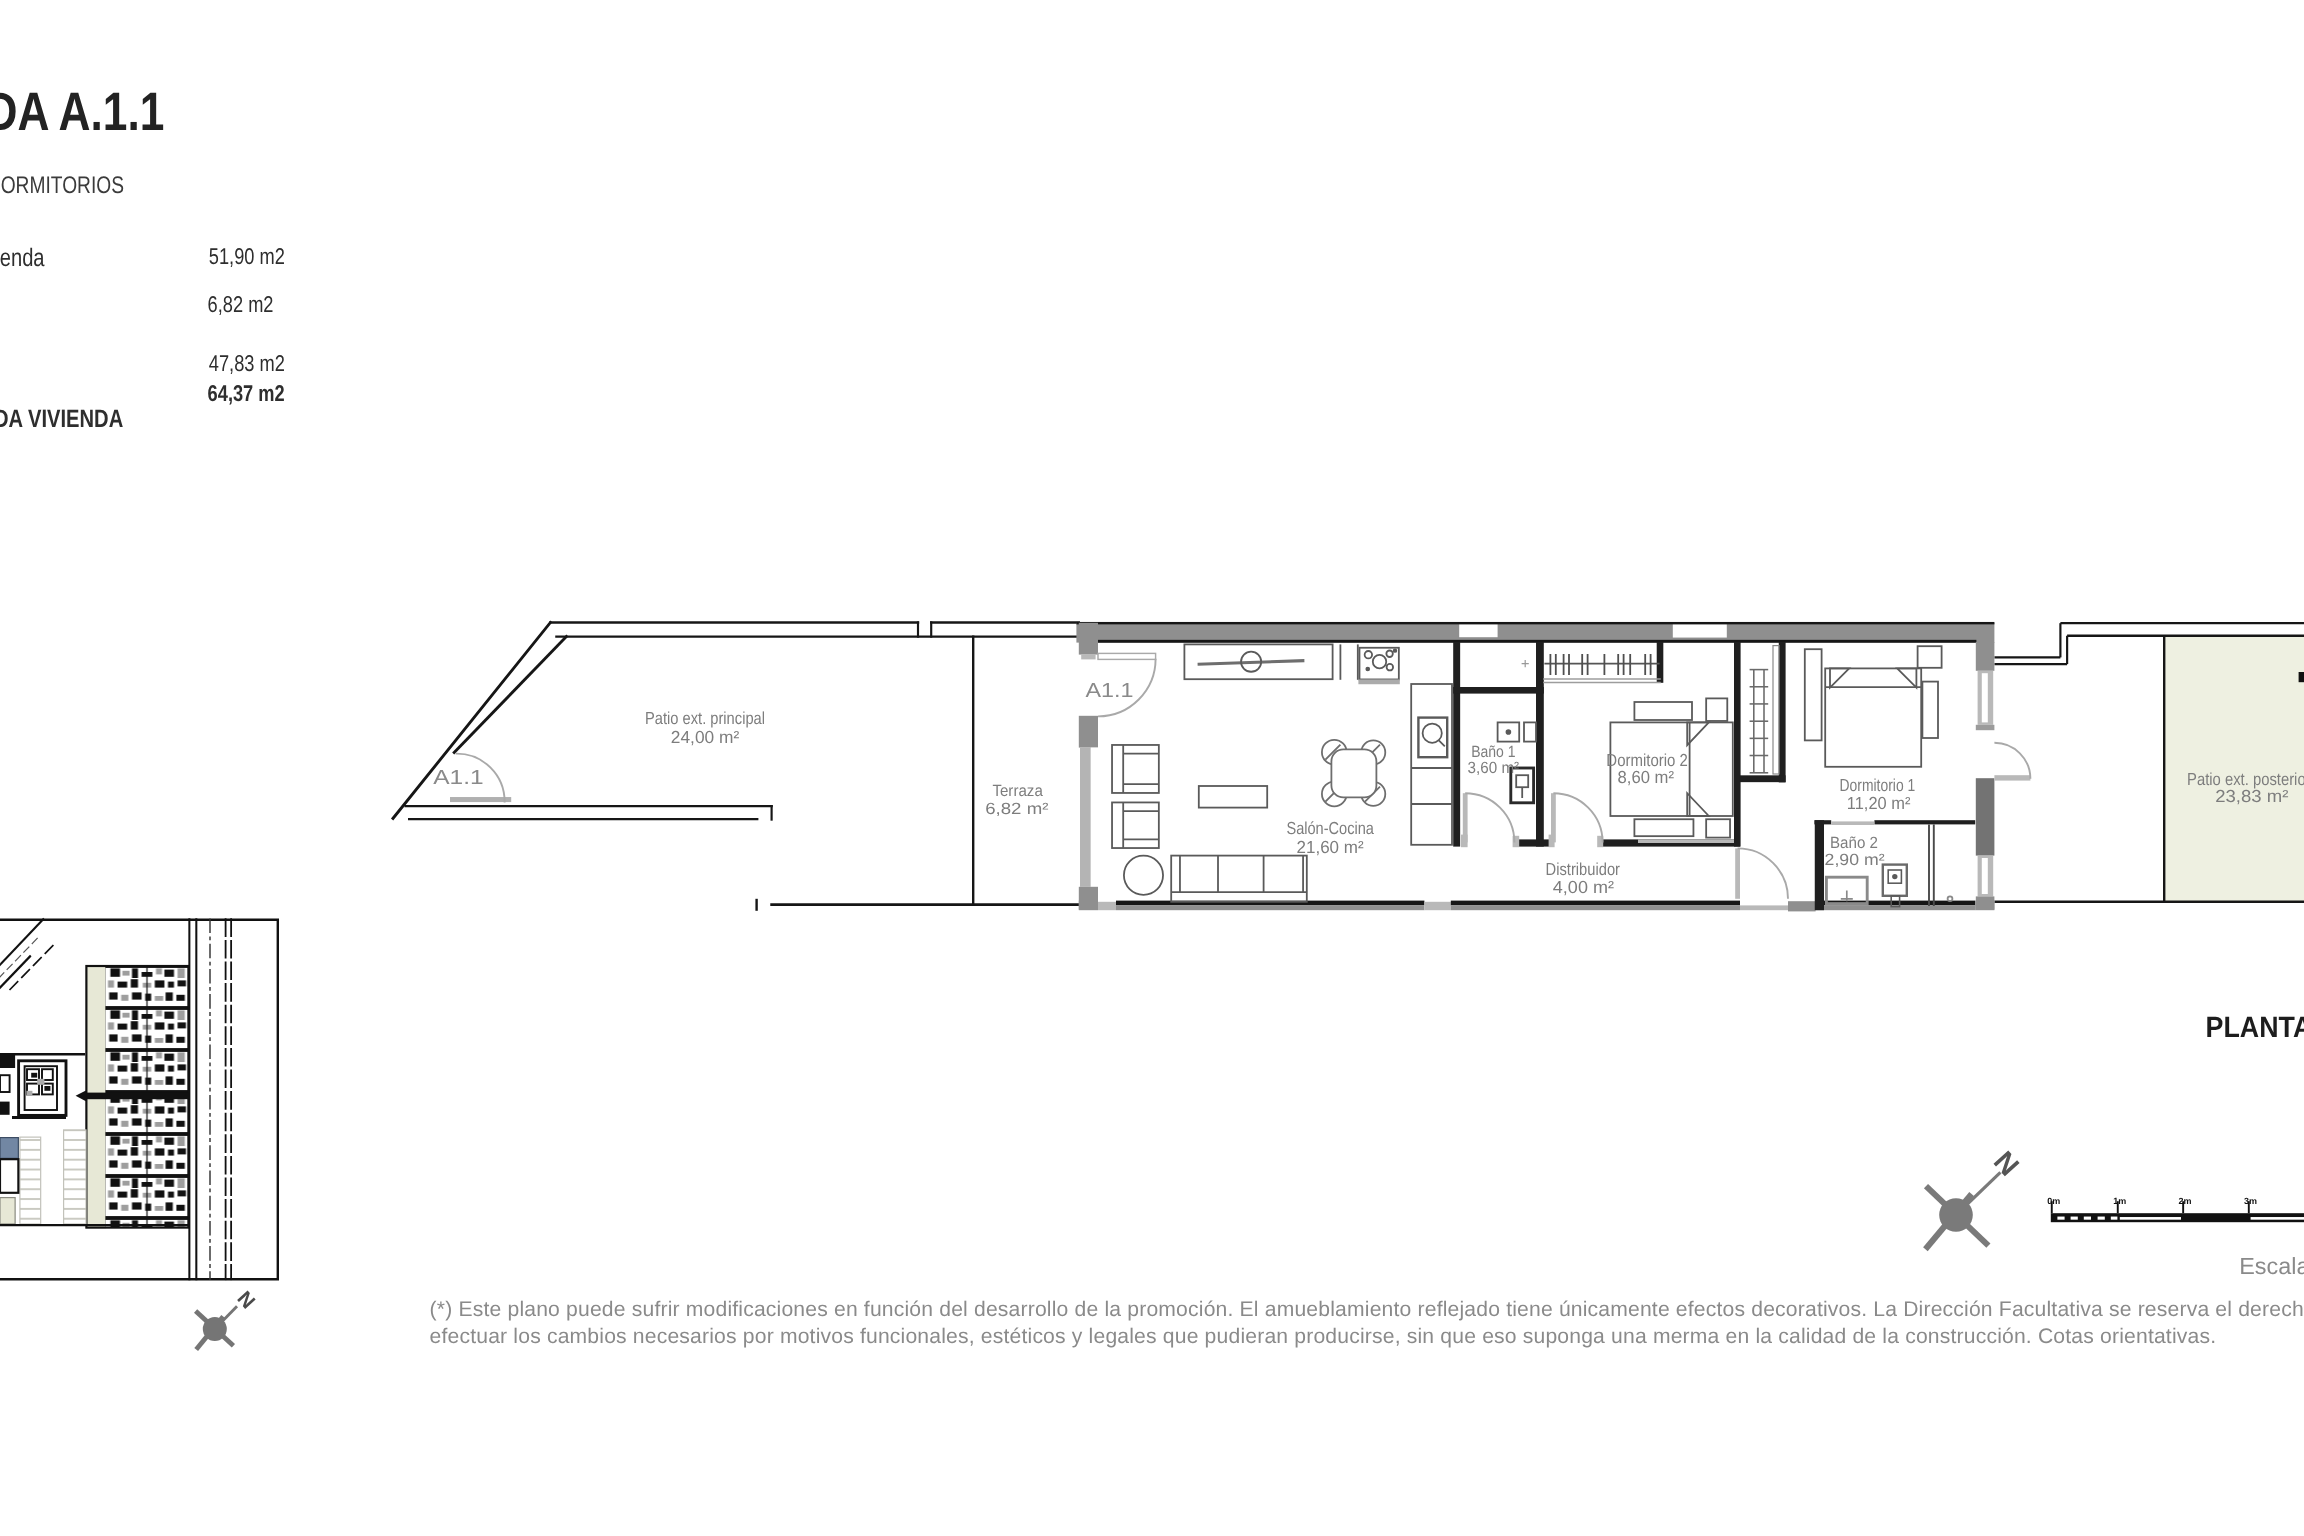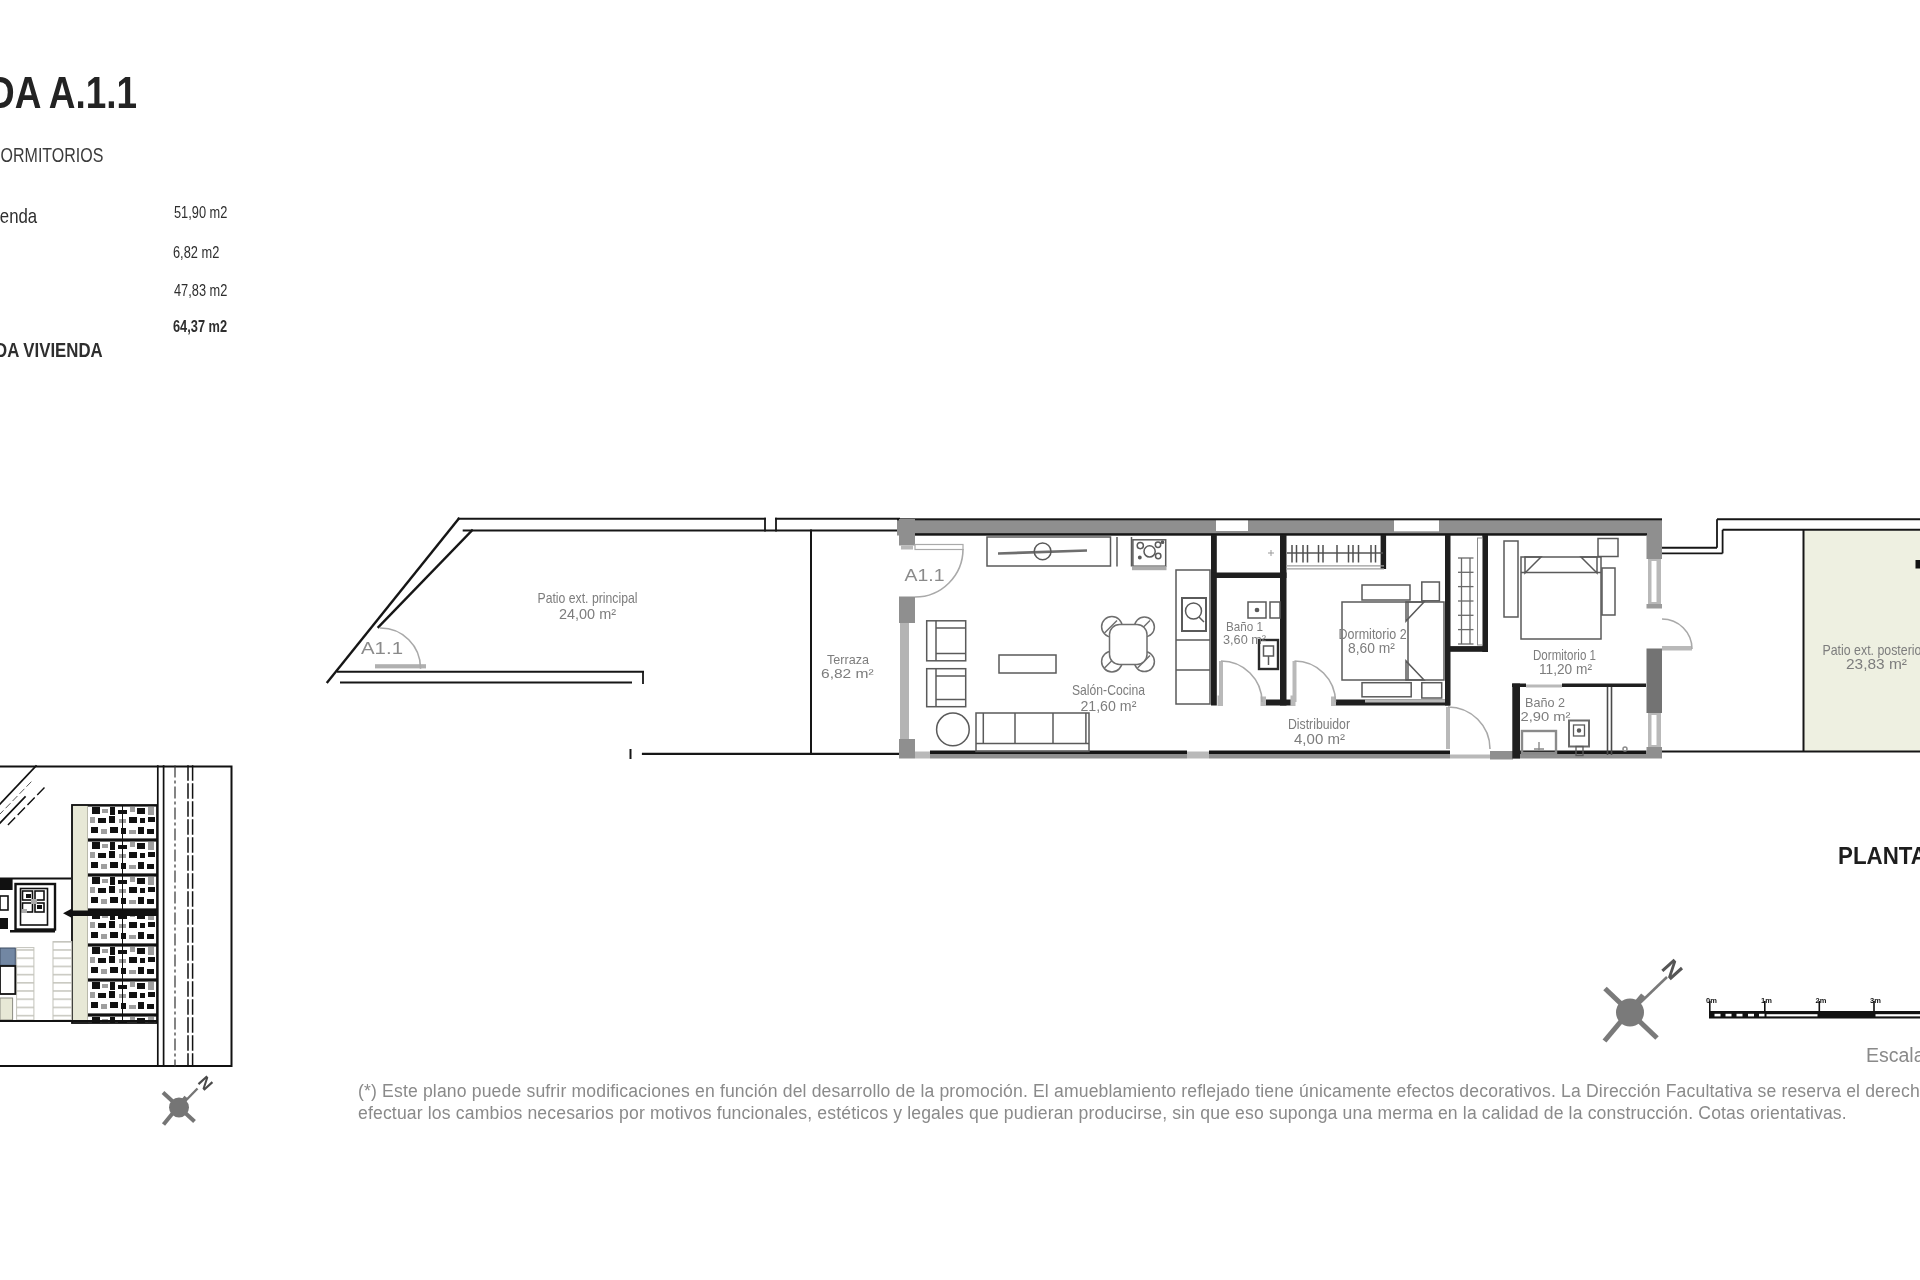--- a/index.html
+++ b/index.html
@@ -3,32 +3,32 @@
 <meta charset="utf-8">
 <style>
   html,body{margin:0;padding:0;background:#ffffff;width:1920px;height:1280px;overflow:hidden;}
   *{box-sizing:border-box;}
   body{font-family:"Liberation Sans", sans-serif;position:relative;}
   .abs{position:absolute;white-space:pre;}
   .sx{transform:scaleX(0.80);transform-origin:0 0;display:inline-block;}
   #title{top:70px;left:-133px;font-size:45px;font-weight:bold;color:#232323;line-height:1;}
   #sub{top:145px;left:-11.5px;font-size:20px;color:#3b3b3b;line-height:1;}
   .rowlab{font-size:21px;color:#2e2e2e;line-height:1;}
-  .rowval{font-size:16px;color:#2e2e2e;line-height:1;}
+  .rowval{font-size:19px;color:#2e2e2e;line-height:1;}
   #disc{top:1081px;left:358px;font-size:17.6px;color:#8a8a8a;line-height:21.6px;letter-spacing:0.15px;}
 </style>
 </head>
 <body>
 <div class="abs" id="title"><span class="sx" style="transform:scaleX(0.82);">VIVIENDA A.1.1</span></div>
 <div class="abs" id="sub"><span class="sx">DORMITORIOS</span></div>
 
 <div class="abs rowlab" style="top:205px;left:-129.8px;"><span class="sx">Superficie útil vivienda</span></div>
 <div class="abs rowval" style="top:205px;left:173.9px;"><span class="sx">51,90 m2</span></div>
 <div class="abs rowval" style="top:245px;left:173px;"><span class="sx">6,82 m2</span></div>
-<div class="abs rowval" style="top:283px;left:173.9px;"><span class="sx">47,83 m2</span></div>
+<div class="abs rowval" style="top:294px;left:173.9px;"><span class="sx">47,83 m2</span></div>
 <div class="abs rowlab" style="top:339px;left:-5px;font-weight:bold;"><span class="sx">DA VIVIENDA</span></div>
 <div class="abs rowval" style="top:319px;left:173px;font-weight:bold;"><span class="sx">64,37 m2</span></div>
 
 <div class="abs" id="disc">(*) Este plano puede sufrir modificaciones en función del desarrollo de la promoción. El amueblamiento reflejado tiene únicamente efectos decorativos. La Dirección Facultativa se reserva el derecho a
 efectuar los cambios necesarios por motivos funcionales, estéticos y legales que pudieran producirse, sin que eso suponga una merma en la calidad de la construcción. Cotas orientativas.</div>
 
 <svg class="abs" style="top:0;left:0;" width="1920" height="1280" viewBox="0 0 1920 1280">
 <defs>
   <pattern id="lad" x="12" y="941" width="22" height="8.2" patternUnits="userSpaceOnUse">
     <rect width="22" height="8.2" fill="#ffffff"></rect>

